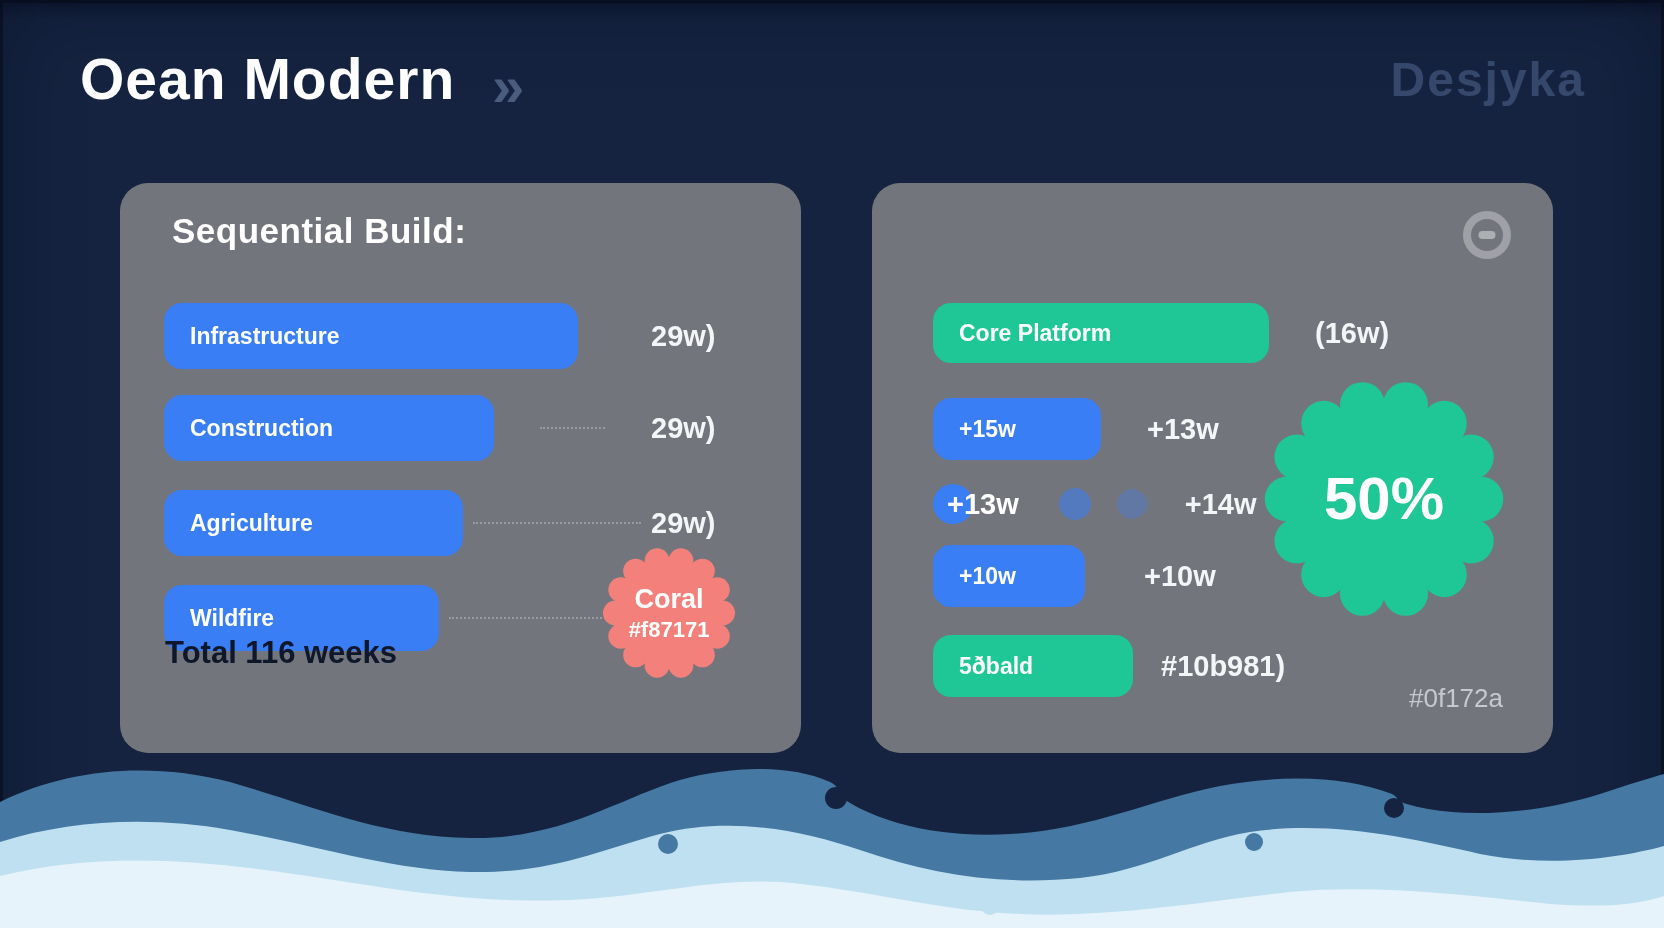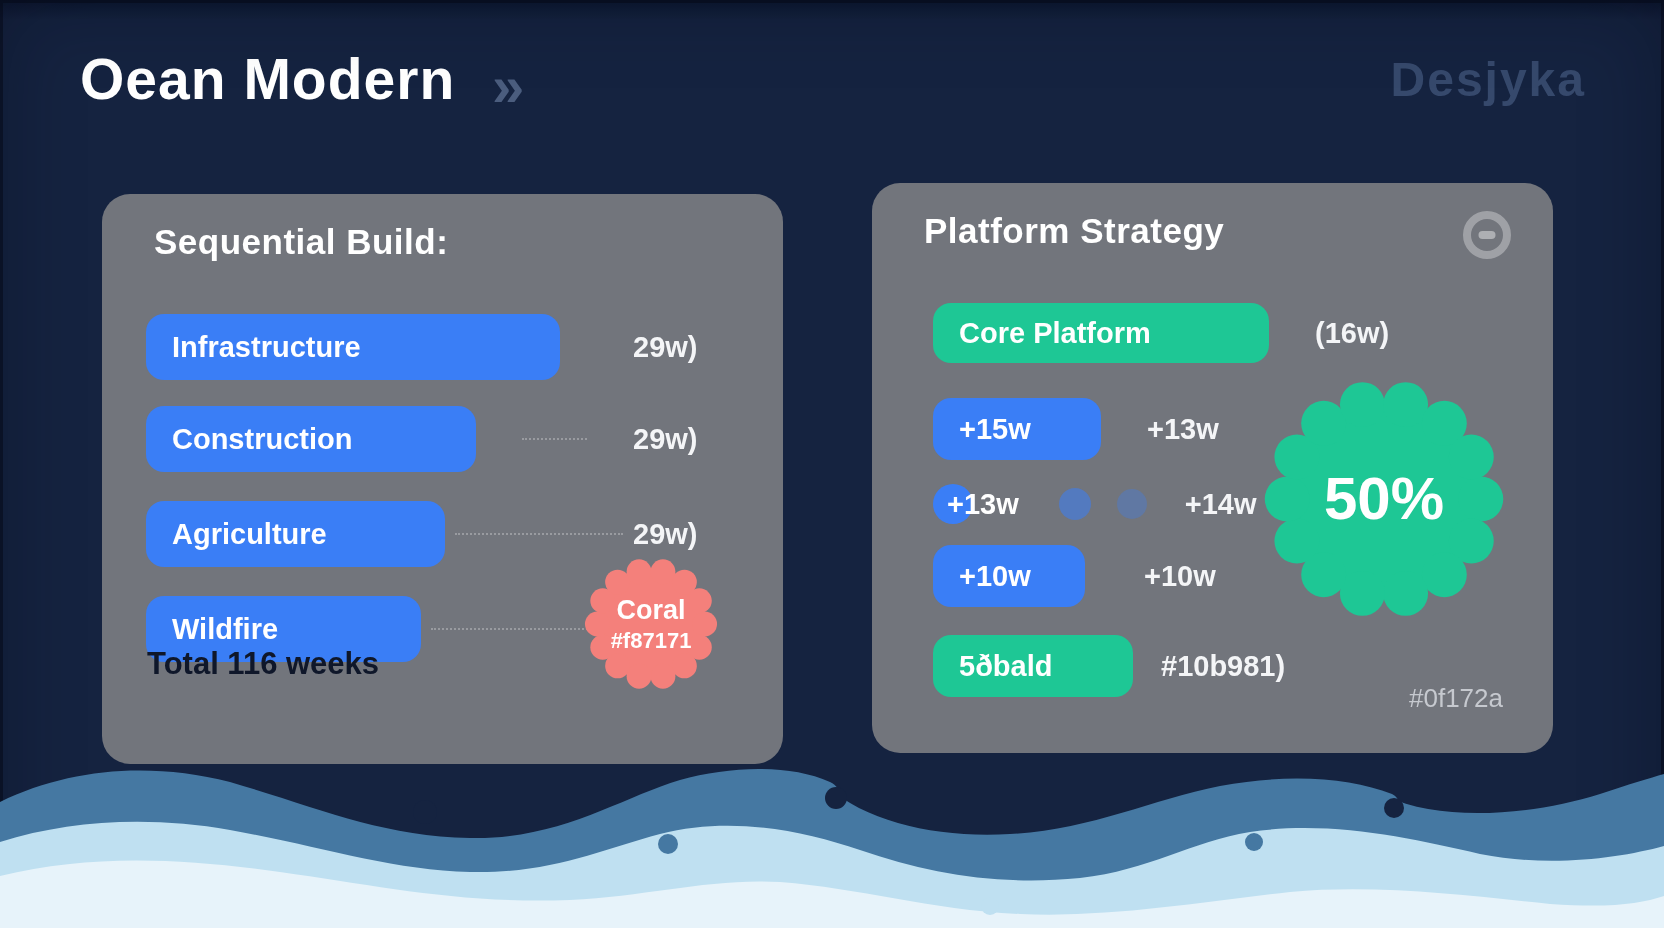--- a/index.html
+++ b/index.html
@@ -16,35 +16,35 @@
   .hdr-title{ position:absolute; left:80px; top:46px; font-size:57px; font-weight:bold;
     color:#ffffff; letter-spacing:1px; }
   .hdr-chevron{ position:absolute; left:492px; top:52px; font-size:58px; font-weight:bold;
     color:#4b5d7e; }
   .hdr-watermark{ position:absolute; right:78px; top:52px; font-size:48px; font-weight:bold;
     color:#3f5378; opacity:.8; letter-spacing:2px; }
 
   
   .card{ position:absolute; top:183px; width:681px; height:570px; background:#72757c;
     border-radius:28px; z-index:2; }
-  .card-left{ left:102px;margin-top:11px; }
+  .card-left{ left:120px; }
   .card-right{ left:872px; }
   .card-title{ position:absolute; left:52px; top:28px; font-size:35px; font-weight:bold;
     color:#ffffff; letter-spacing:.5px; }
 
   
   .minus-circle{ position:absolute; right:42px; top:28px; width:48px; height:48px;
     border:8px solid rgba(255,255,255,.32); border-radius:50%; }
   .minus-circle i{ position:absolute; left:50%; top:50%; transform:translate(-50%,-50%);
     width:17px; height:8px; border-radius:4px; background:rgba(255,255,255,.42); display:block; }
 
   
   .row{ position:absolute; left:44px; right:40px; height:66px; display:flex; align-items:center; }
   .bar{ height:66px; border-radius:18px; display:flex; align-items:center;
-    color:#ffffff; font-size:29px; font-weight:bold; padding-left:26px; flex:none; }
+    color:#ffffff; font-size:23px; font-weight:bold; padding-left:26px; flex:none; }
   .bar-blue{ background:#3a7ef6; }
   .bar-green{ background:#1ec795; }
   .connector{ flex:1; border-top:2px dotted rgba(255,255,255,.28); margin:0 10px; }
   .connector.none{ border-top:none; }
   .dur{ flex:none; width:130px; color:#f4f5f7; font-size:29px; font-weight:bold; }
 
   
   .lrow0{ top:120px; } .lrow0 .bar{ width:414px; }
   .lrow1{ top:212px;gap:36px; } .lrow1 .bar{ width:330px; }
   .lrow2{ top:307px;justify-content:flex-end; } .lrow2 .bar{ width:299px; }
@@ -142,21 +142,20 @@
       </g>
     </svg>
     <div class="btxt">
       <div class="t1">Coral</div>
       <div class="t2">#f87171</div>
     </div>
   </div>
 </div>
 
 <div class="card card-right">
-  <div class="card-title">Platform Strategy</div>
   <div class="minus-circle">
       <i></i>
     </div>
 
   <div class="row rrow rrow0">
     <div class="bar bar-green">Core Platform</div>
     <div class="dur">(16w)</div>
   </div>
 
   <div class="row rrow rrow1">

